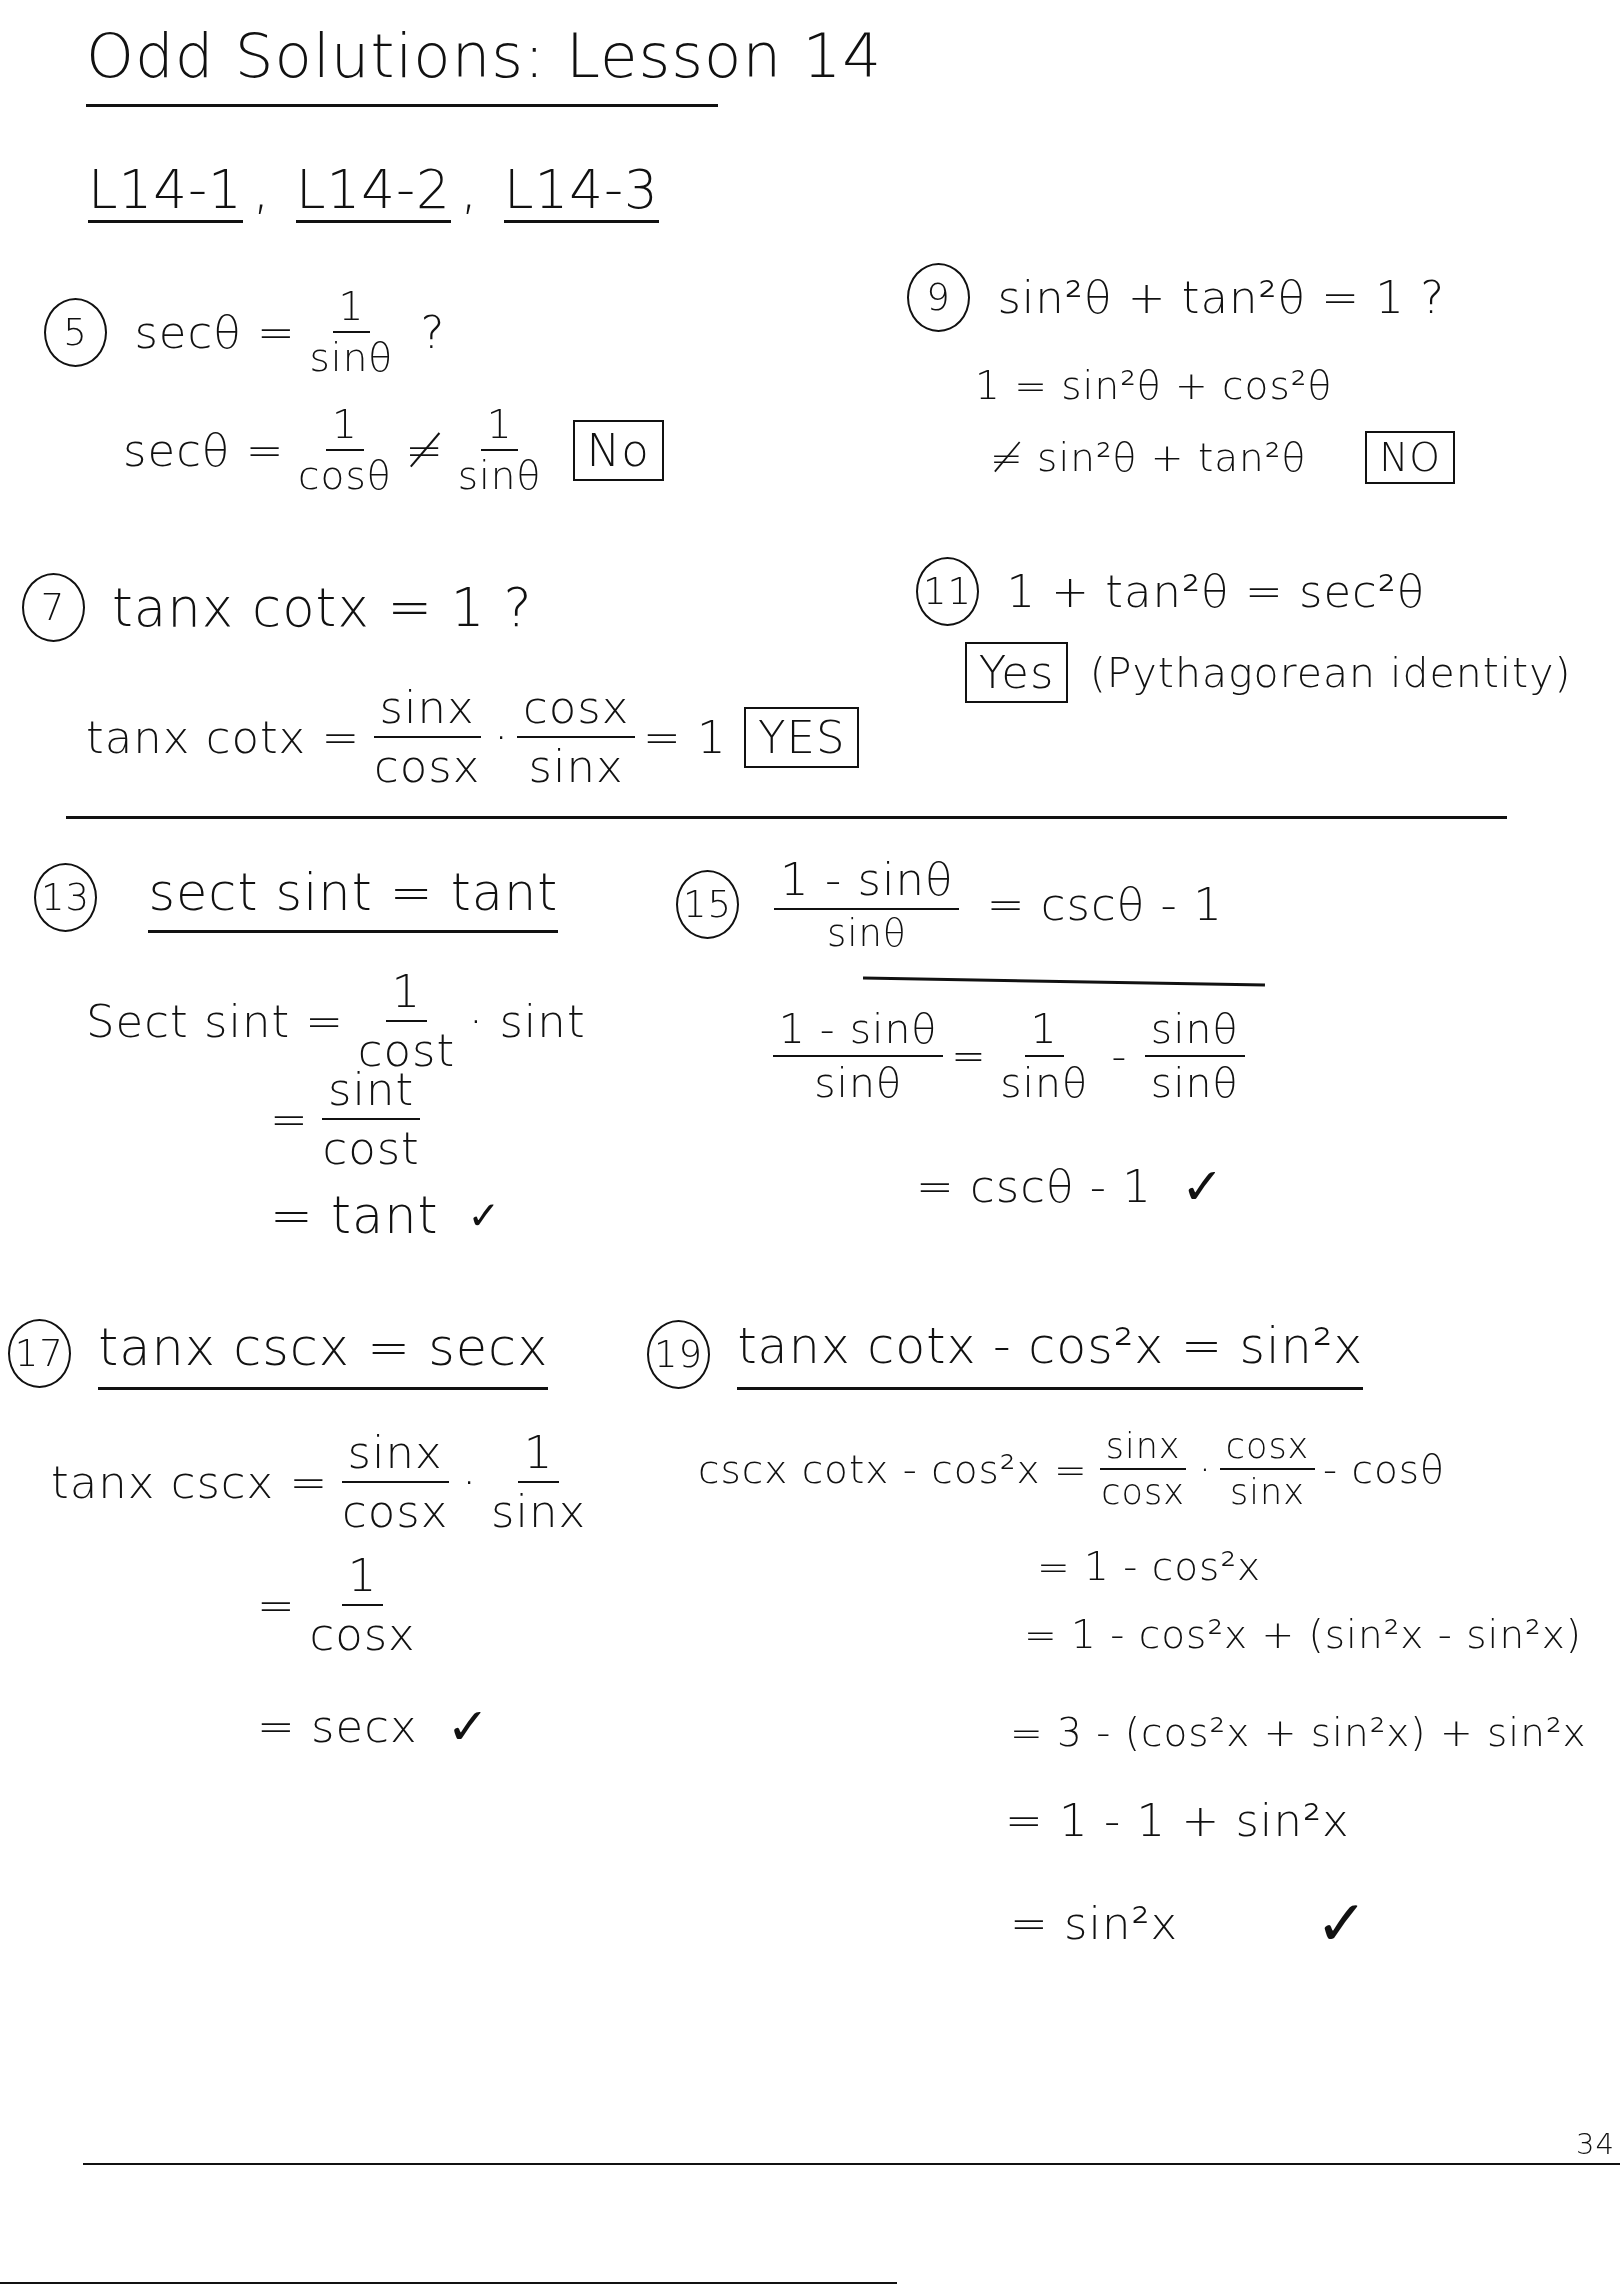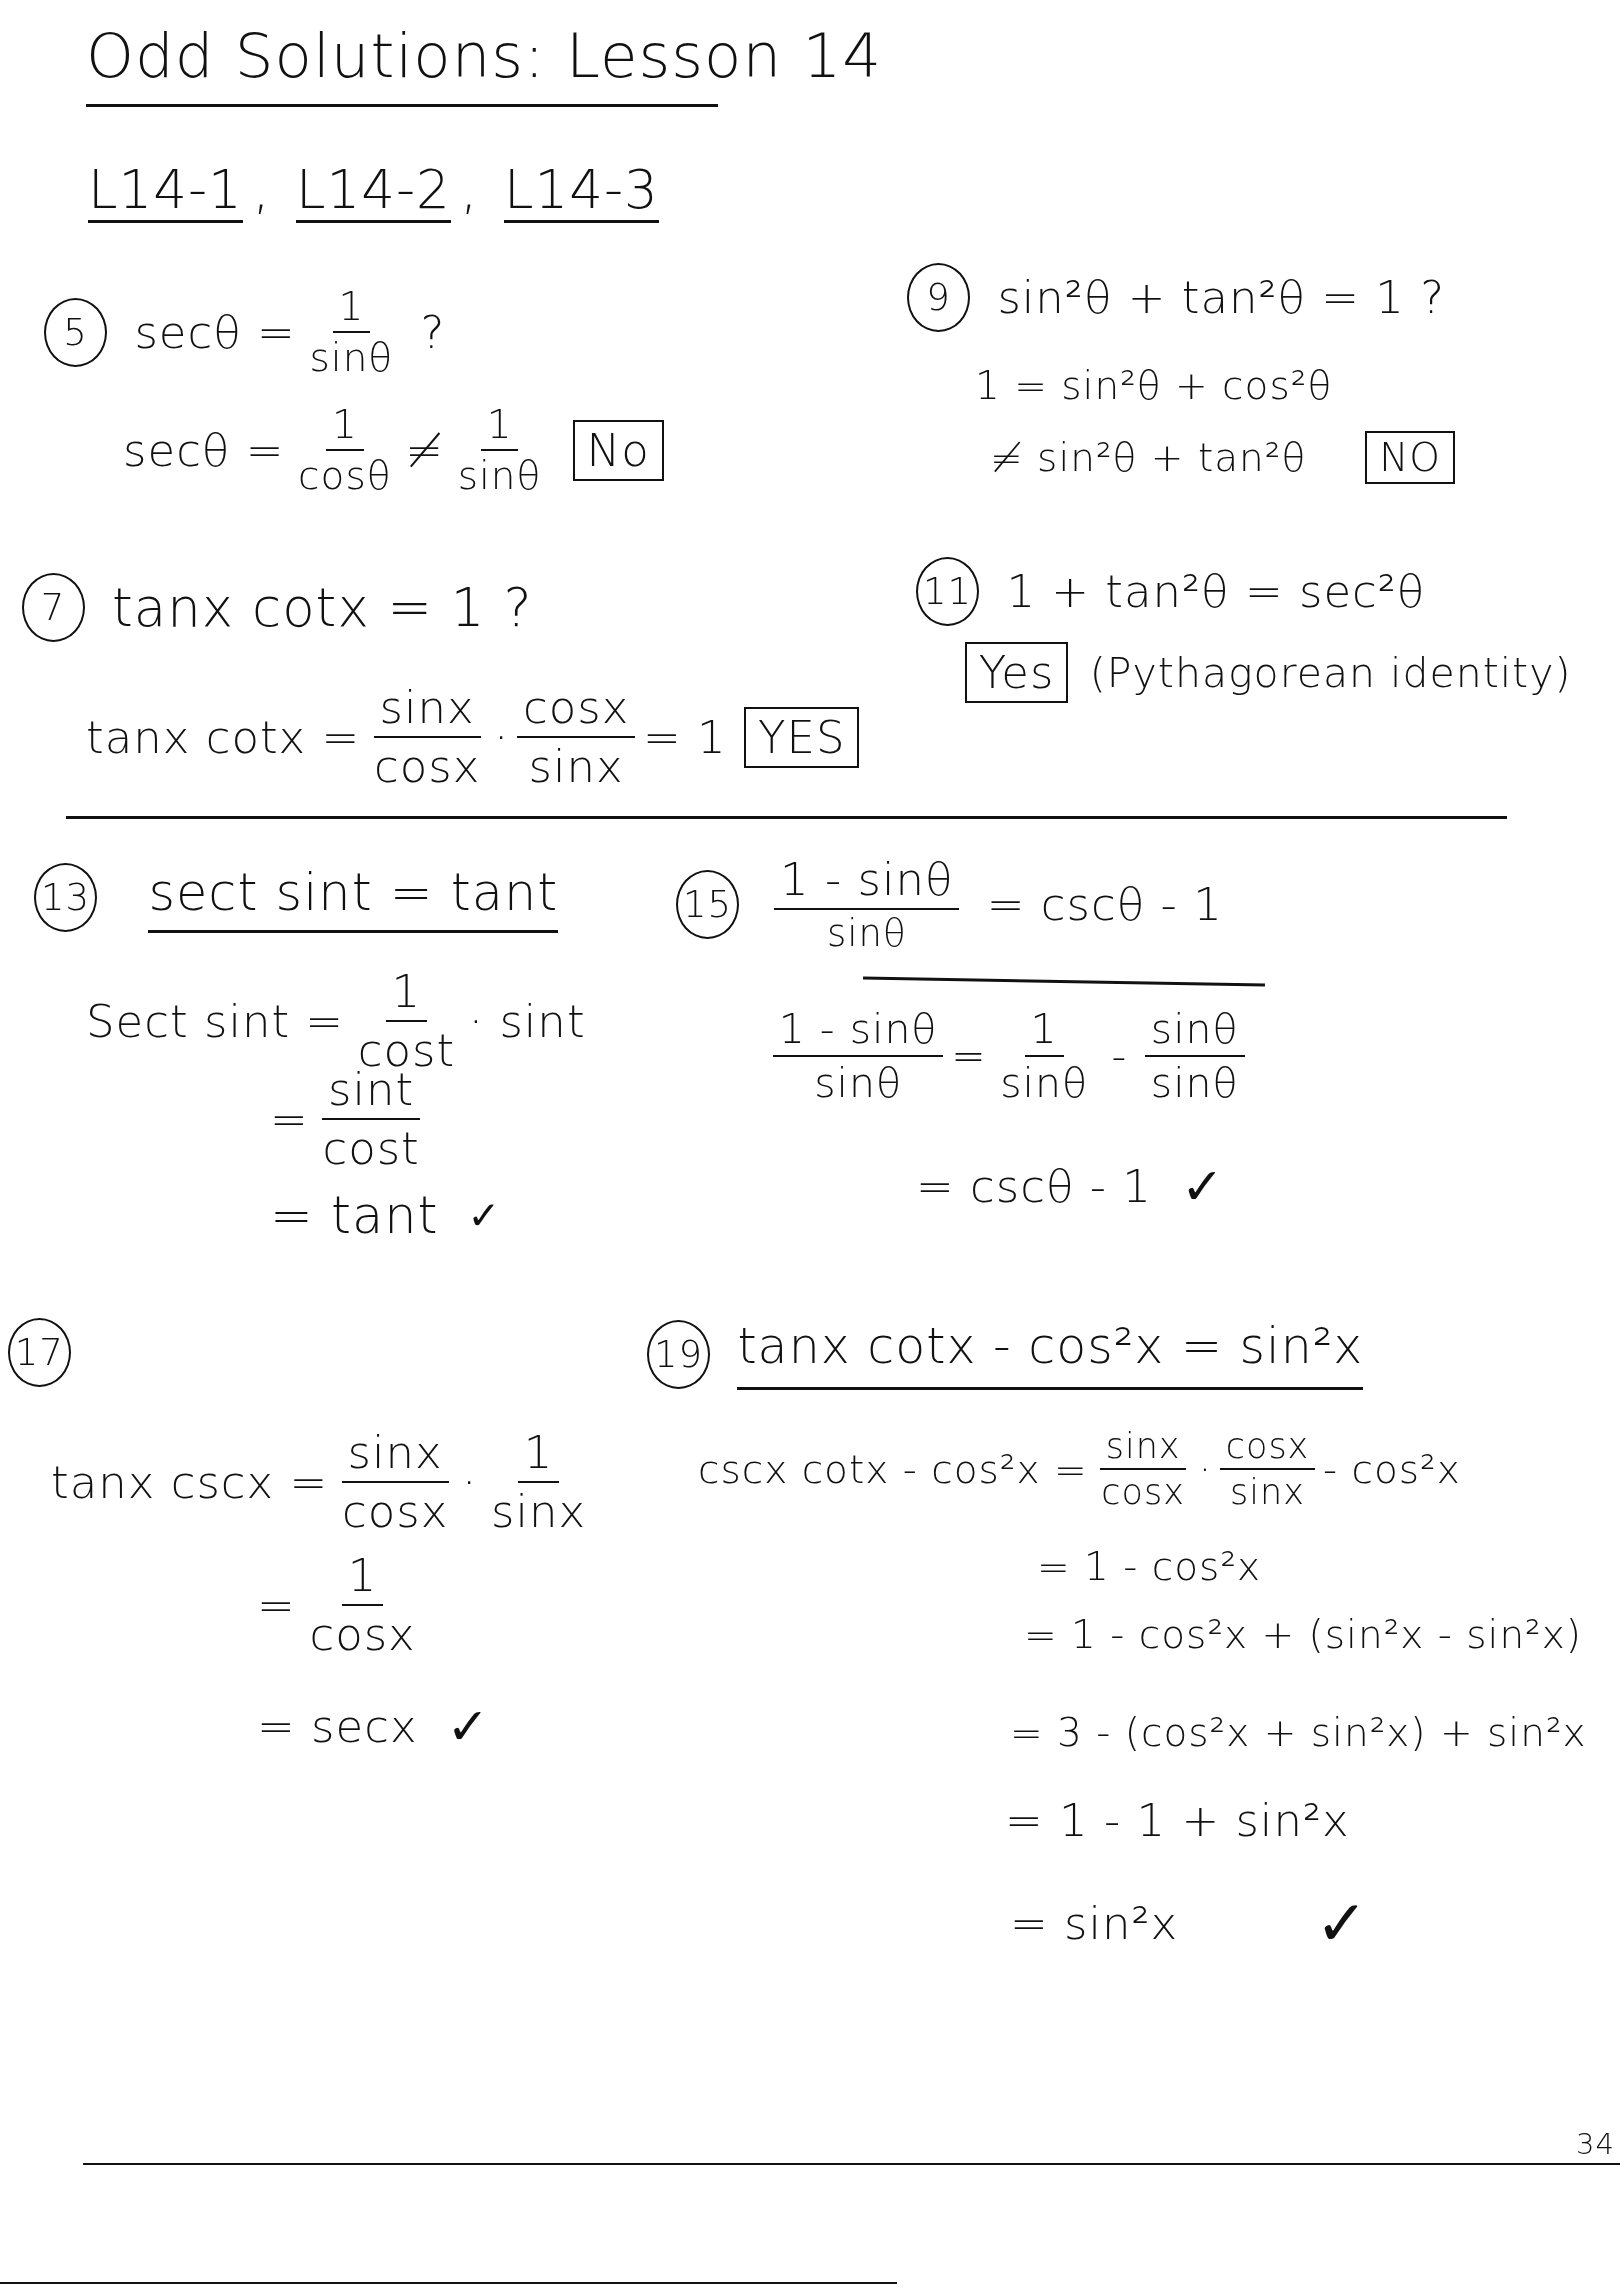--- a/index.html
+++ b/index.html
@@ -146,20 +146,21 @@
     <span class="d">sinθ</span>
   </span>
 </div>
 <div class="abs hand eq row" style="left:916px; top:1157px;">
   <span>= cscθ - 1</span>
   <span class="check">✓</span>
 </div>
 
 <div class="abs hand eq row" style="left:7.8px; top:1318px;">
   <span class="num">17</span>
+  <span class="ul" style="font-size:51px; padding-bottom:9.8px;">tanx cscx = secx</span>
 </div>
 <div class="abs hand eq row" style="left:51px; top:1426px;">
   <span>tanx cscx =</span>
   <span class="frac">
     <span class="n">sinx</span>
     <span class="d">cosx</span>
   </span>
   <span>·</span>
   <span class="frac">
     <span class="n">1</span>
@@ -186,21 +187,21 @@
   <span>cscx cotx - cos²x =</span>
   <span class="frac" style="font-size:35px;">
     <span class="n">sinx</span>
     <span class="d">cosx</span>
   </span>
   <span>·</span>
   <span class="frac" style="font-size:35px;">
     <span class="n">cosx</span>
     <span class="d">sinx</span>
   </span>
-  <span>- cos²x</span>
+  <span>- cosθ</span>
 </div>
 <div class="abs hand eq-sm" style="left:1037px; top:1544px;">= 1 - cos²x</div>
 <div class="abs hand eq-sm" style="left:1024px; top:1612px;">= 1 - cos²x + (sin²x - sin²x)</div>
 <div class="abs hand eq-sm" style="left:1010px; top:1710px;">= 3 - (cos²x + sin²x) + sin²x</div>
 <div class="abs hand eq" style="left:1005px; top:1794px;">= 1 - 1 + sin²x</div>
 <div class="abs hand eq row" style="left:1010px; top:1887px;">
   <span>= sin²x</span>
   <span class="check" style="margin-left:137px; font-size:63px;">✓</span>
 </div>
 

